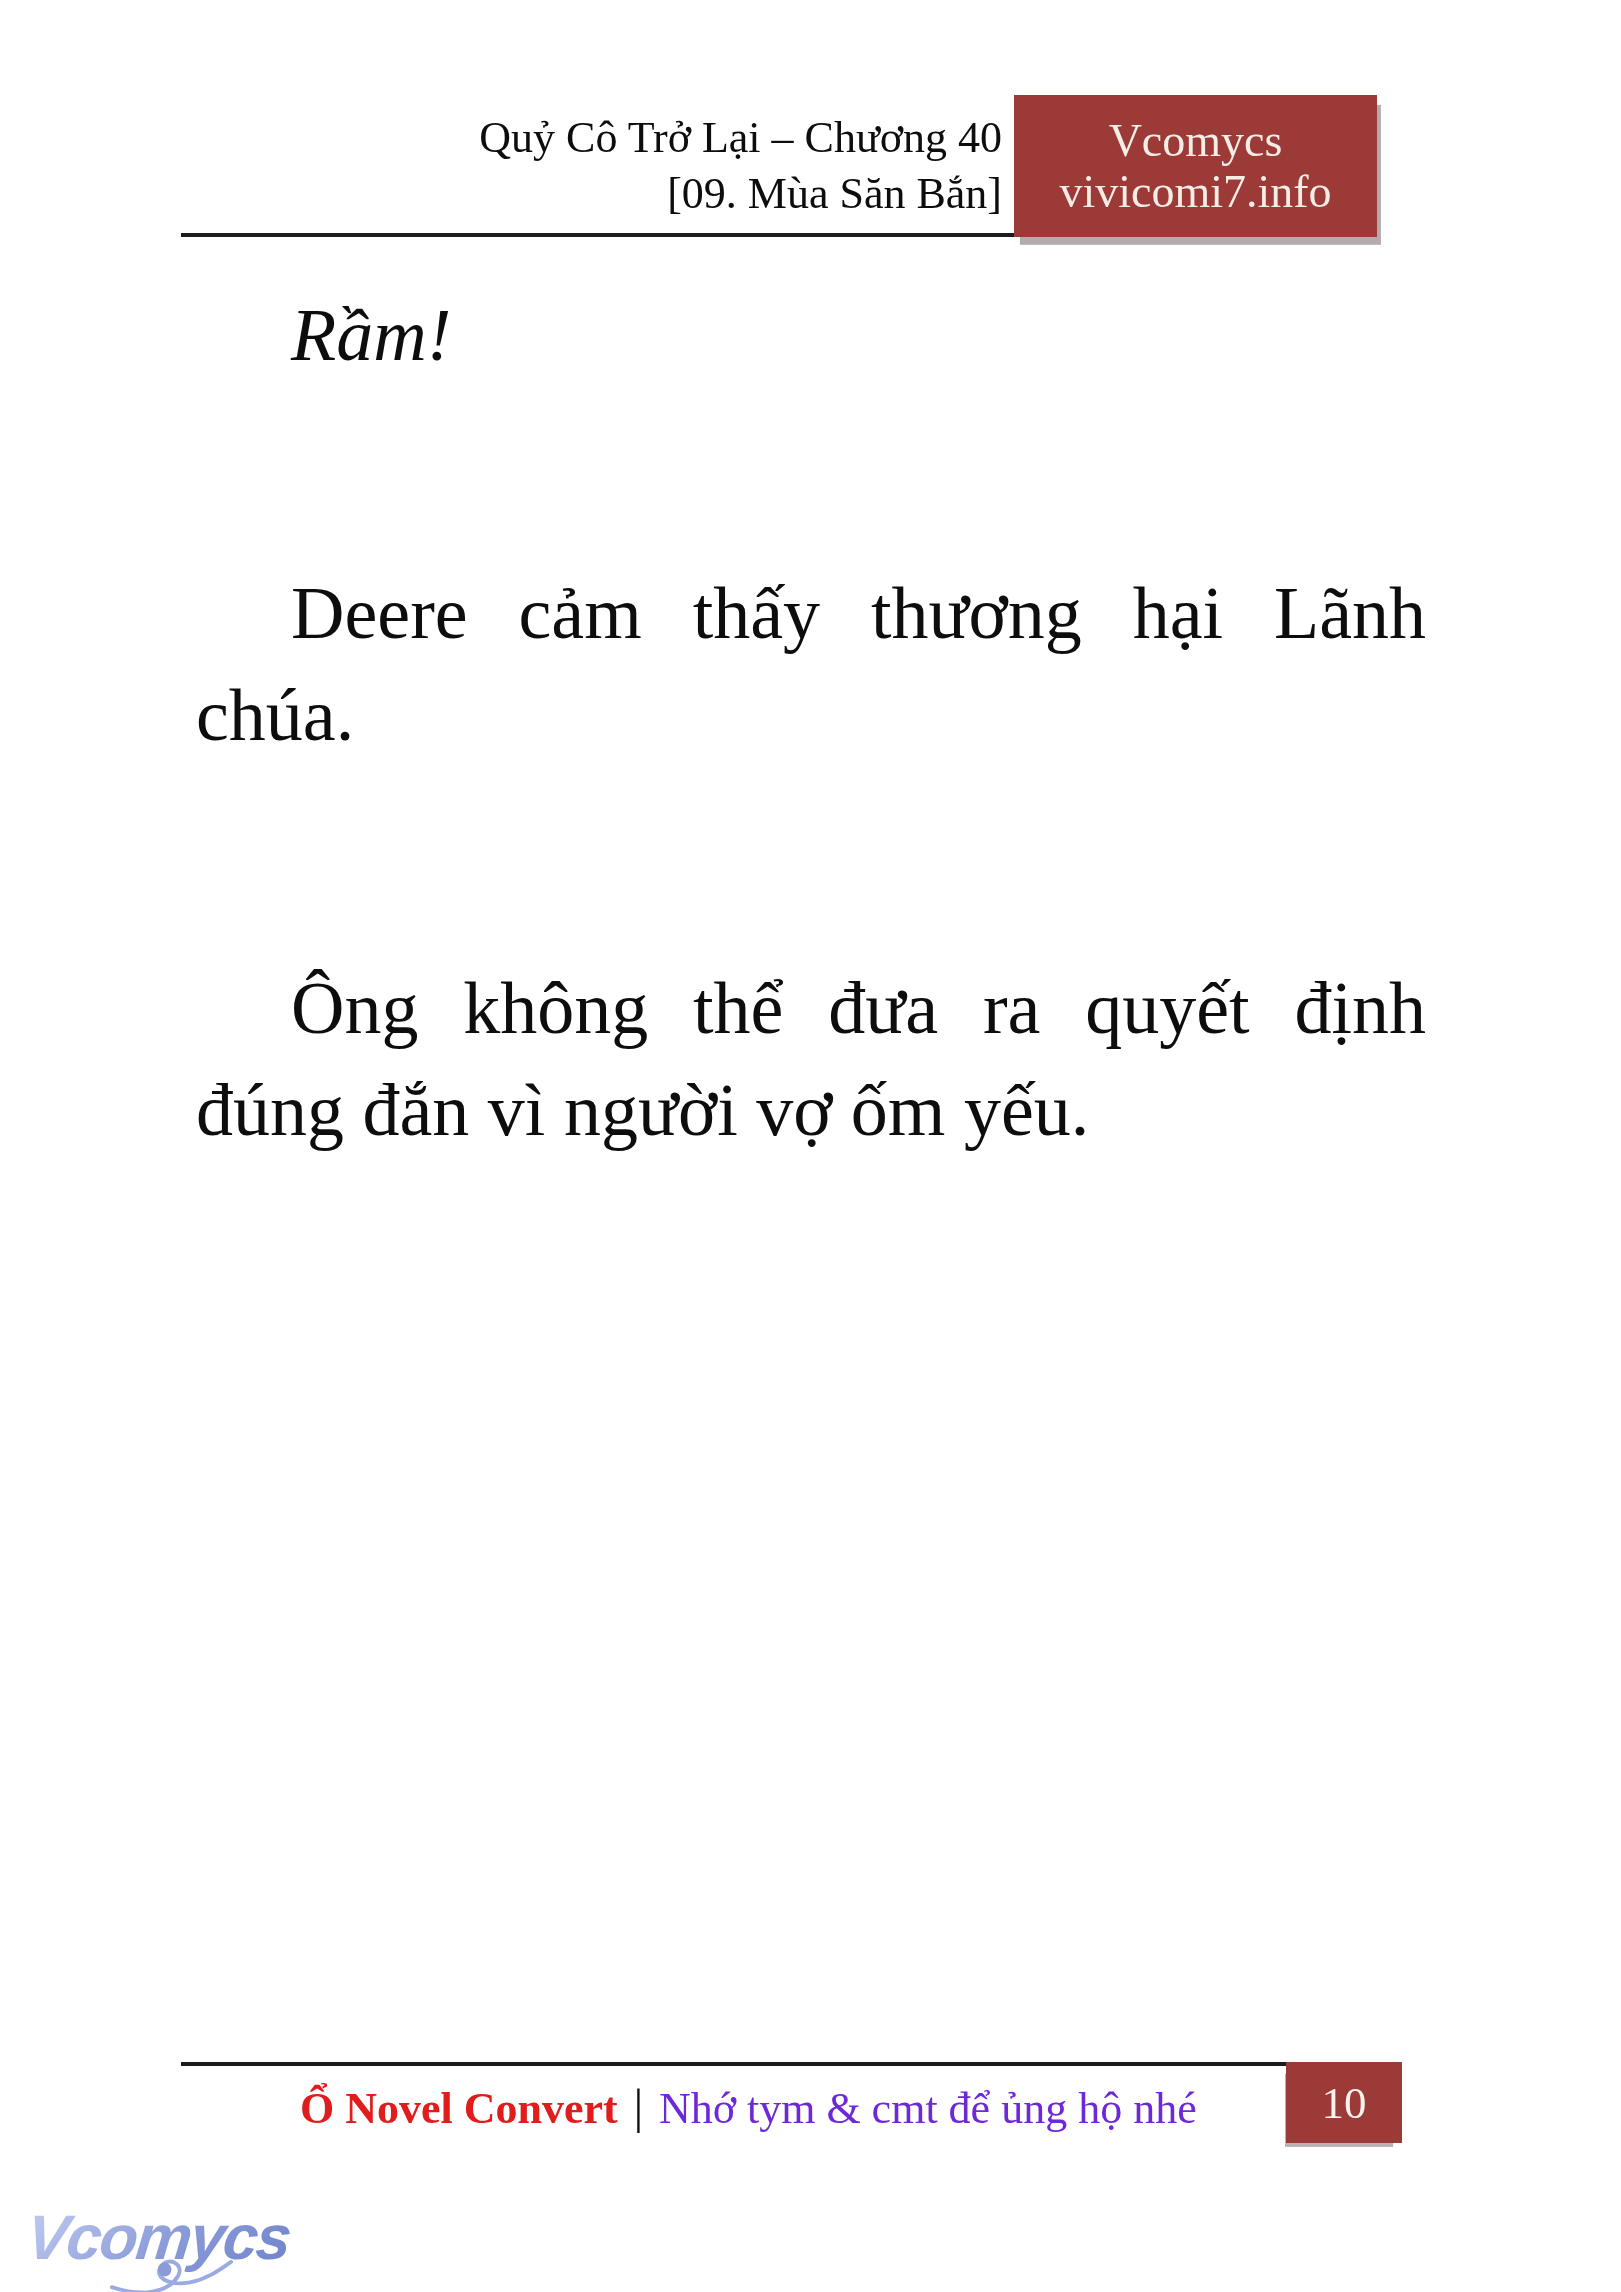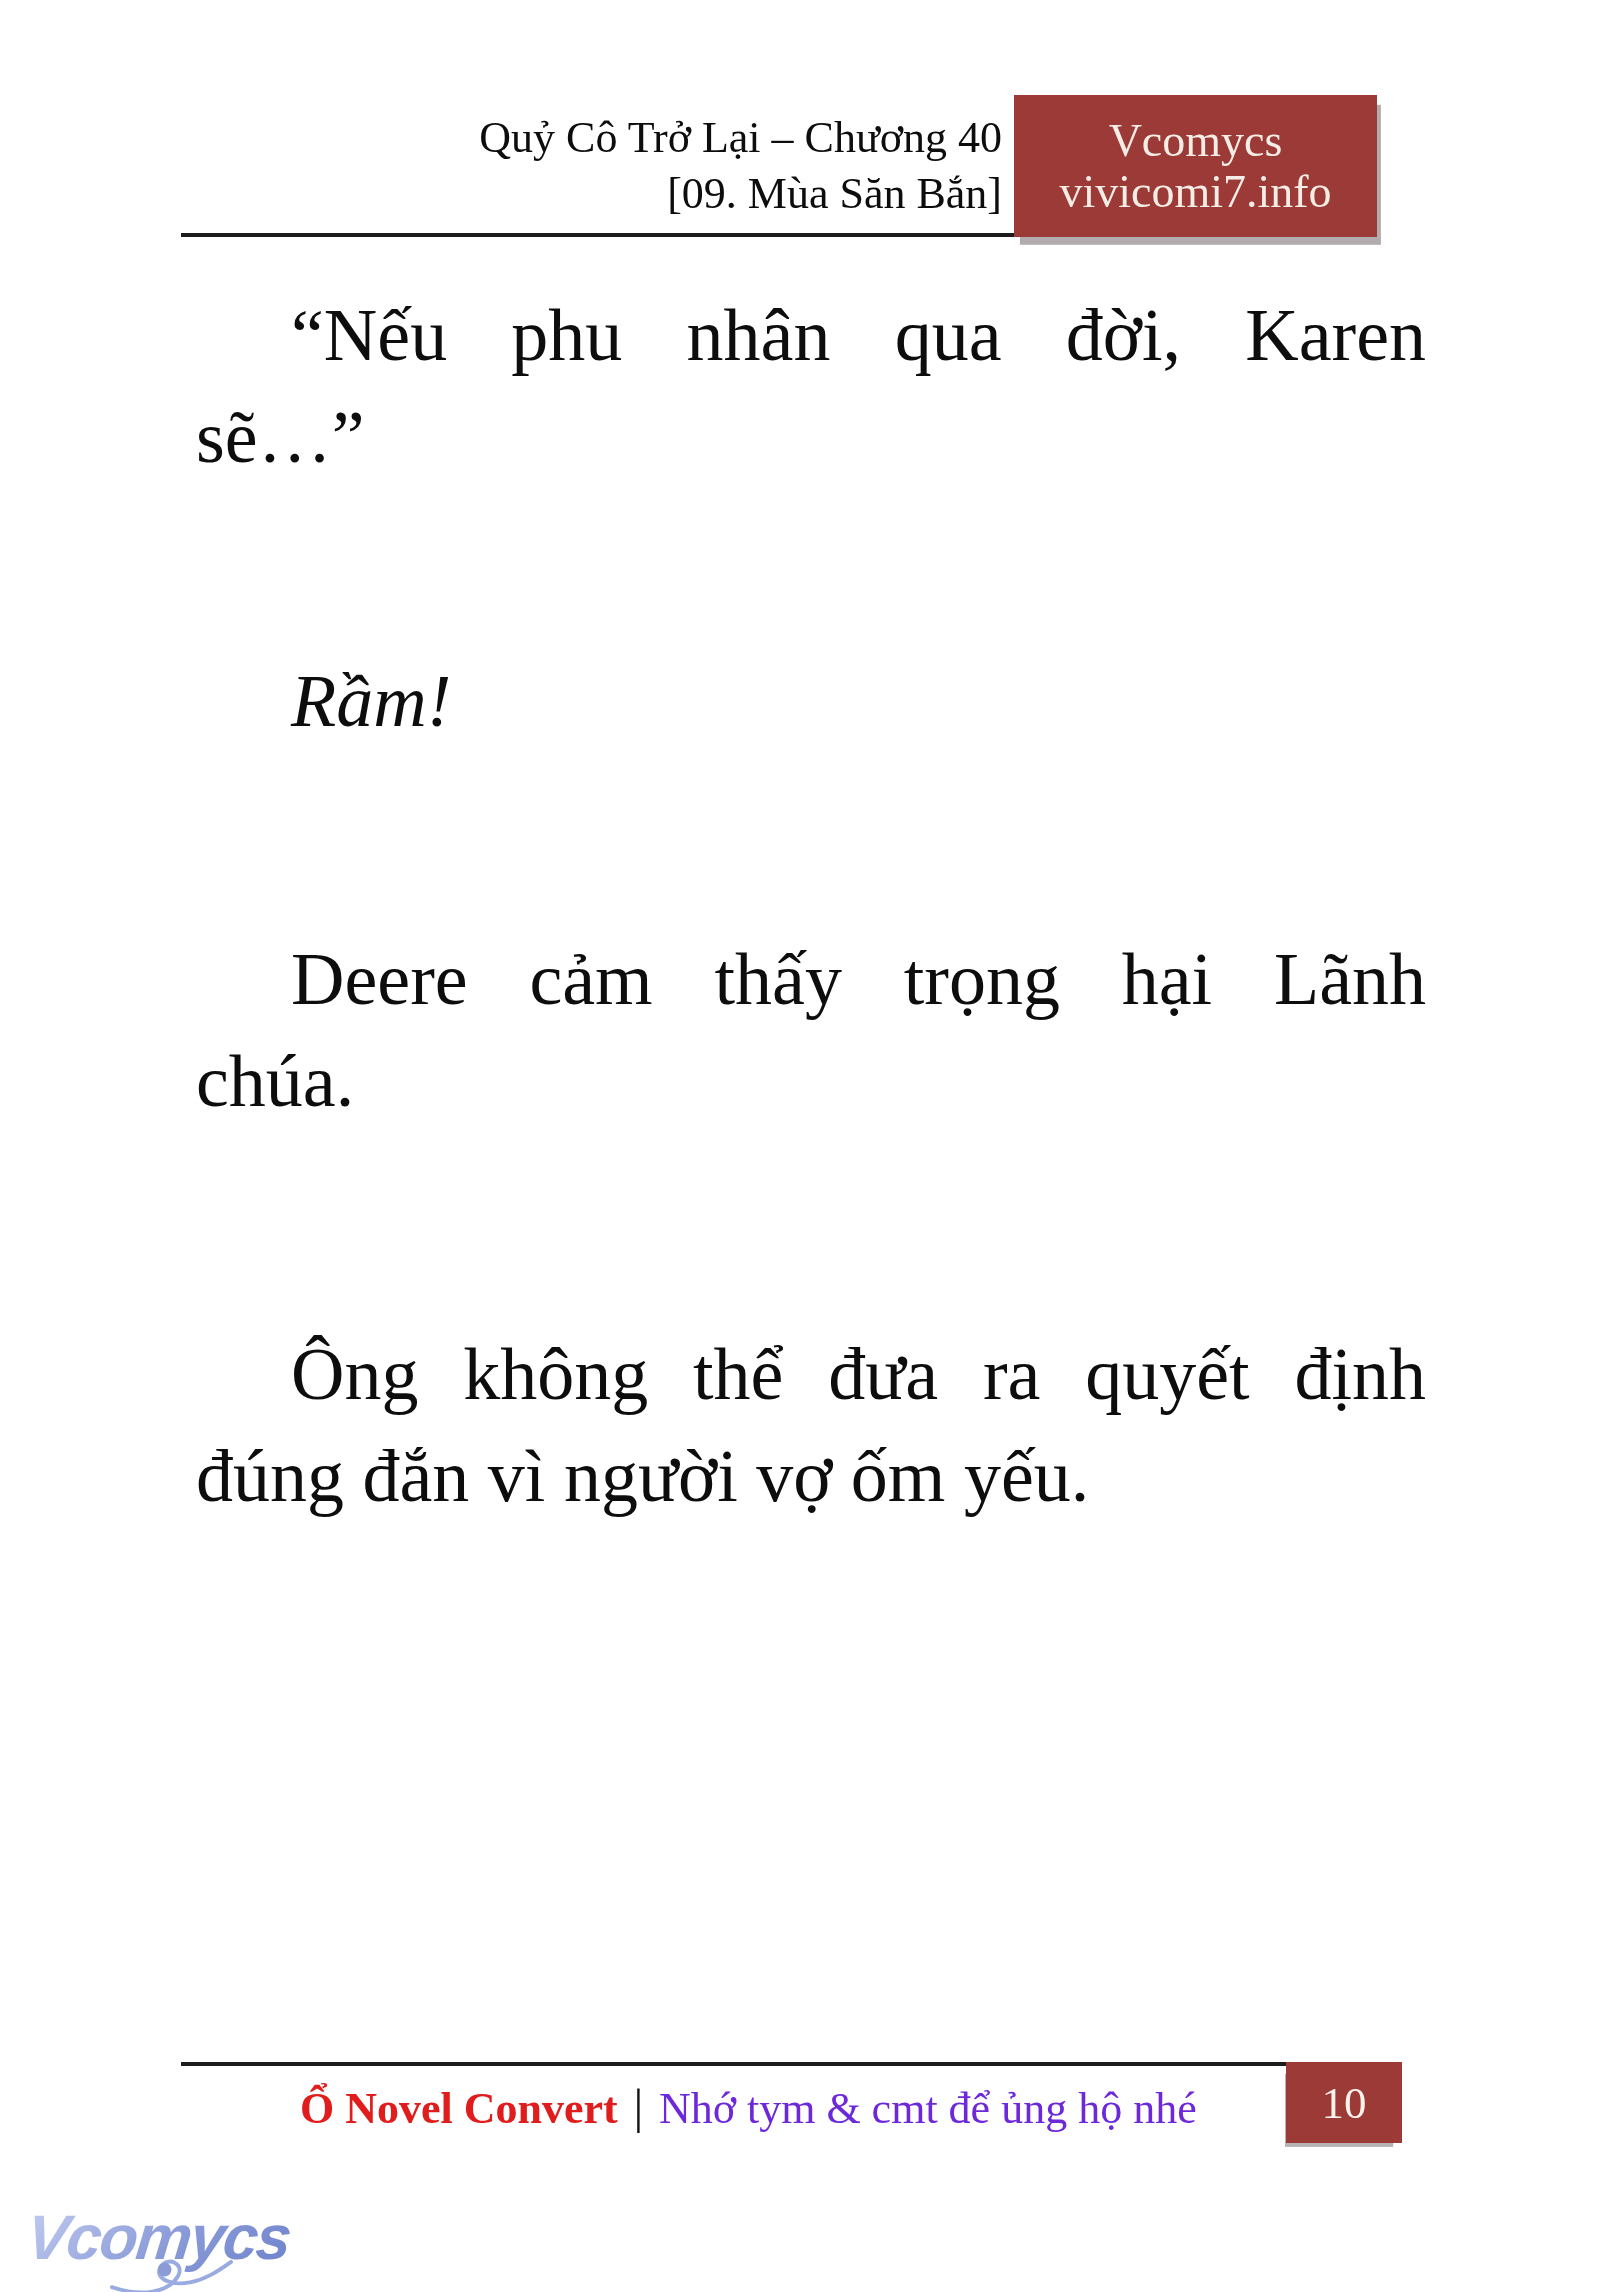--- a/index.html
+++ b/index.html
@@ -115,31 +115,27 @@
   <div class="brand-box">
     <div>Vcomycs</div>
     <div>vivicomi7.info</div>
   </div>
 
   <div class="header-rule"></div>
 
   <div class="body-text">
 
 
-    <div class="para p2">
-      <div class="ln j ind">“Nếu phu nhân qua đời, Karen</div>
-      <div class="ln">sẽ…”</div>
-    </div>
 
     <div class="para p3">
       <div class="ln ind sfx">Rầm!</div>
     </div>
 
     <div class="para p4">
-      <div class="ln j ind">Deere cảm thấy trọng hại Lãnh</div>
+      <div class="ln j ind">Deere cảm thấy thương hại Lãnh</div>
       <div class="ln">chúa.</div>
     </div>
 
     <div class="para p5">
       <div class="ln j ind">Ông không thể đưa ra quyết định</div>
       <div class="ln">đúng đắn vì người vợ ốm yếu.</div>
     </div>
 
   </div>
 

